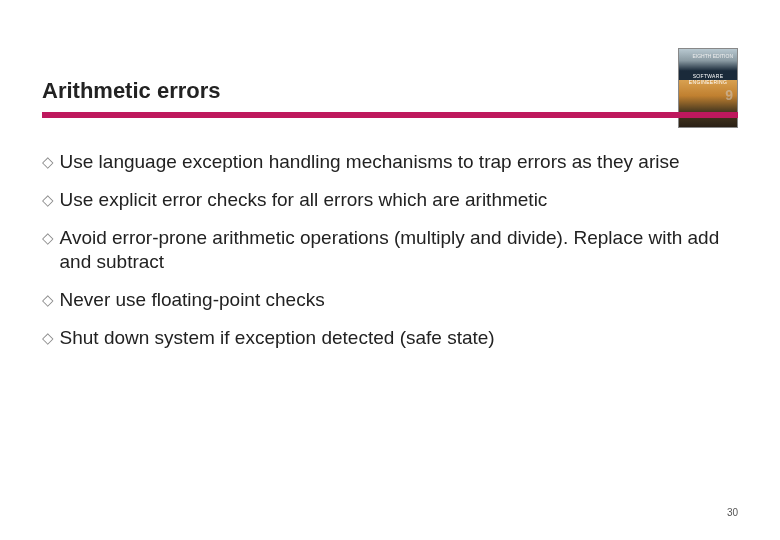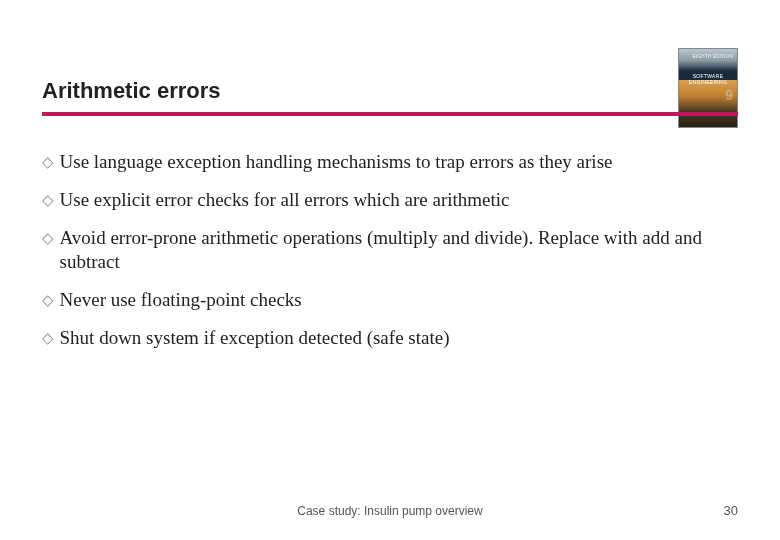--- a/index.html
+++ b/index.html
@@ -12,21 +12,21 @@
     overflow: hidden;
   }
   .header {
     position: absolute;
     top: 78px;
     left: 42px;
     right: 42px;
     display: flex;
     justify-content: space-between;
     align-items: flex-end;
-    border-bottom: 4px solid #be185d;
+    border-bottom: 6px solid #be185d;
     padding-bottom: 8px;
   }
   .title {
     font-size: 22px;
     font-weight: bold;
     color: #222;
   }
   .book-thumb {
     position: absolute;
     top: 48px;
@@ -83,39 +83,38 @@
   }
   .bullet-icon {
     flex: 0 0 auto;
     margin-right: 6px;
     font-size: 15px;
     color: #888;
     line-height: 1.6;
   }
   .bullet-text {
     flex: 1 1 auto;
-    font-family: Liberation Serif, serif;
   }
   .footer {
     position: absolute;
     bottom: 22px;
     left: 42px;
     right: 42px;
     display: flex;
     justify-content: space-between;
     align-items: baseline;
   }
   .footer-center {
     flex: 1;
     text-align: center;
     font-size: 12px;
     color: #555;
   }
   .footer-right {
-    font-size: 13px;
+    font-size: 10px;
     color: #555;
     min-width: 30px;
     text-align: right;
   }
   .footer-left {
     min-width: 30px;
   }
 </style>
 </head>
 <body>
@@ -148,15 +147,14 @@
     <span class="bullet-text">Never use floating-point checks</span>
   </div>
   <div class="bullet-item">
     <span class="bullet-icon">◇</span>
     <span class="bullet-text">Shut down system if exception detected (safe state)</span>
   </div>
 </div>
 
 <div class="footer">
   <div class="footer-left"></div>
-  <div class="footer-center">Case study: Insulin pump overview</div>
   <div class="footer-right">30</div>
 </div>
 
 </body></html>

